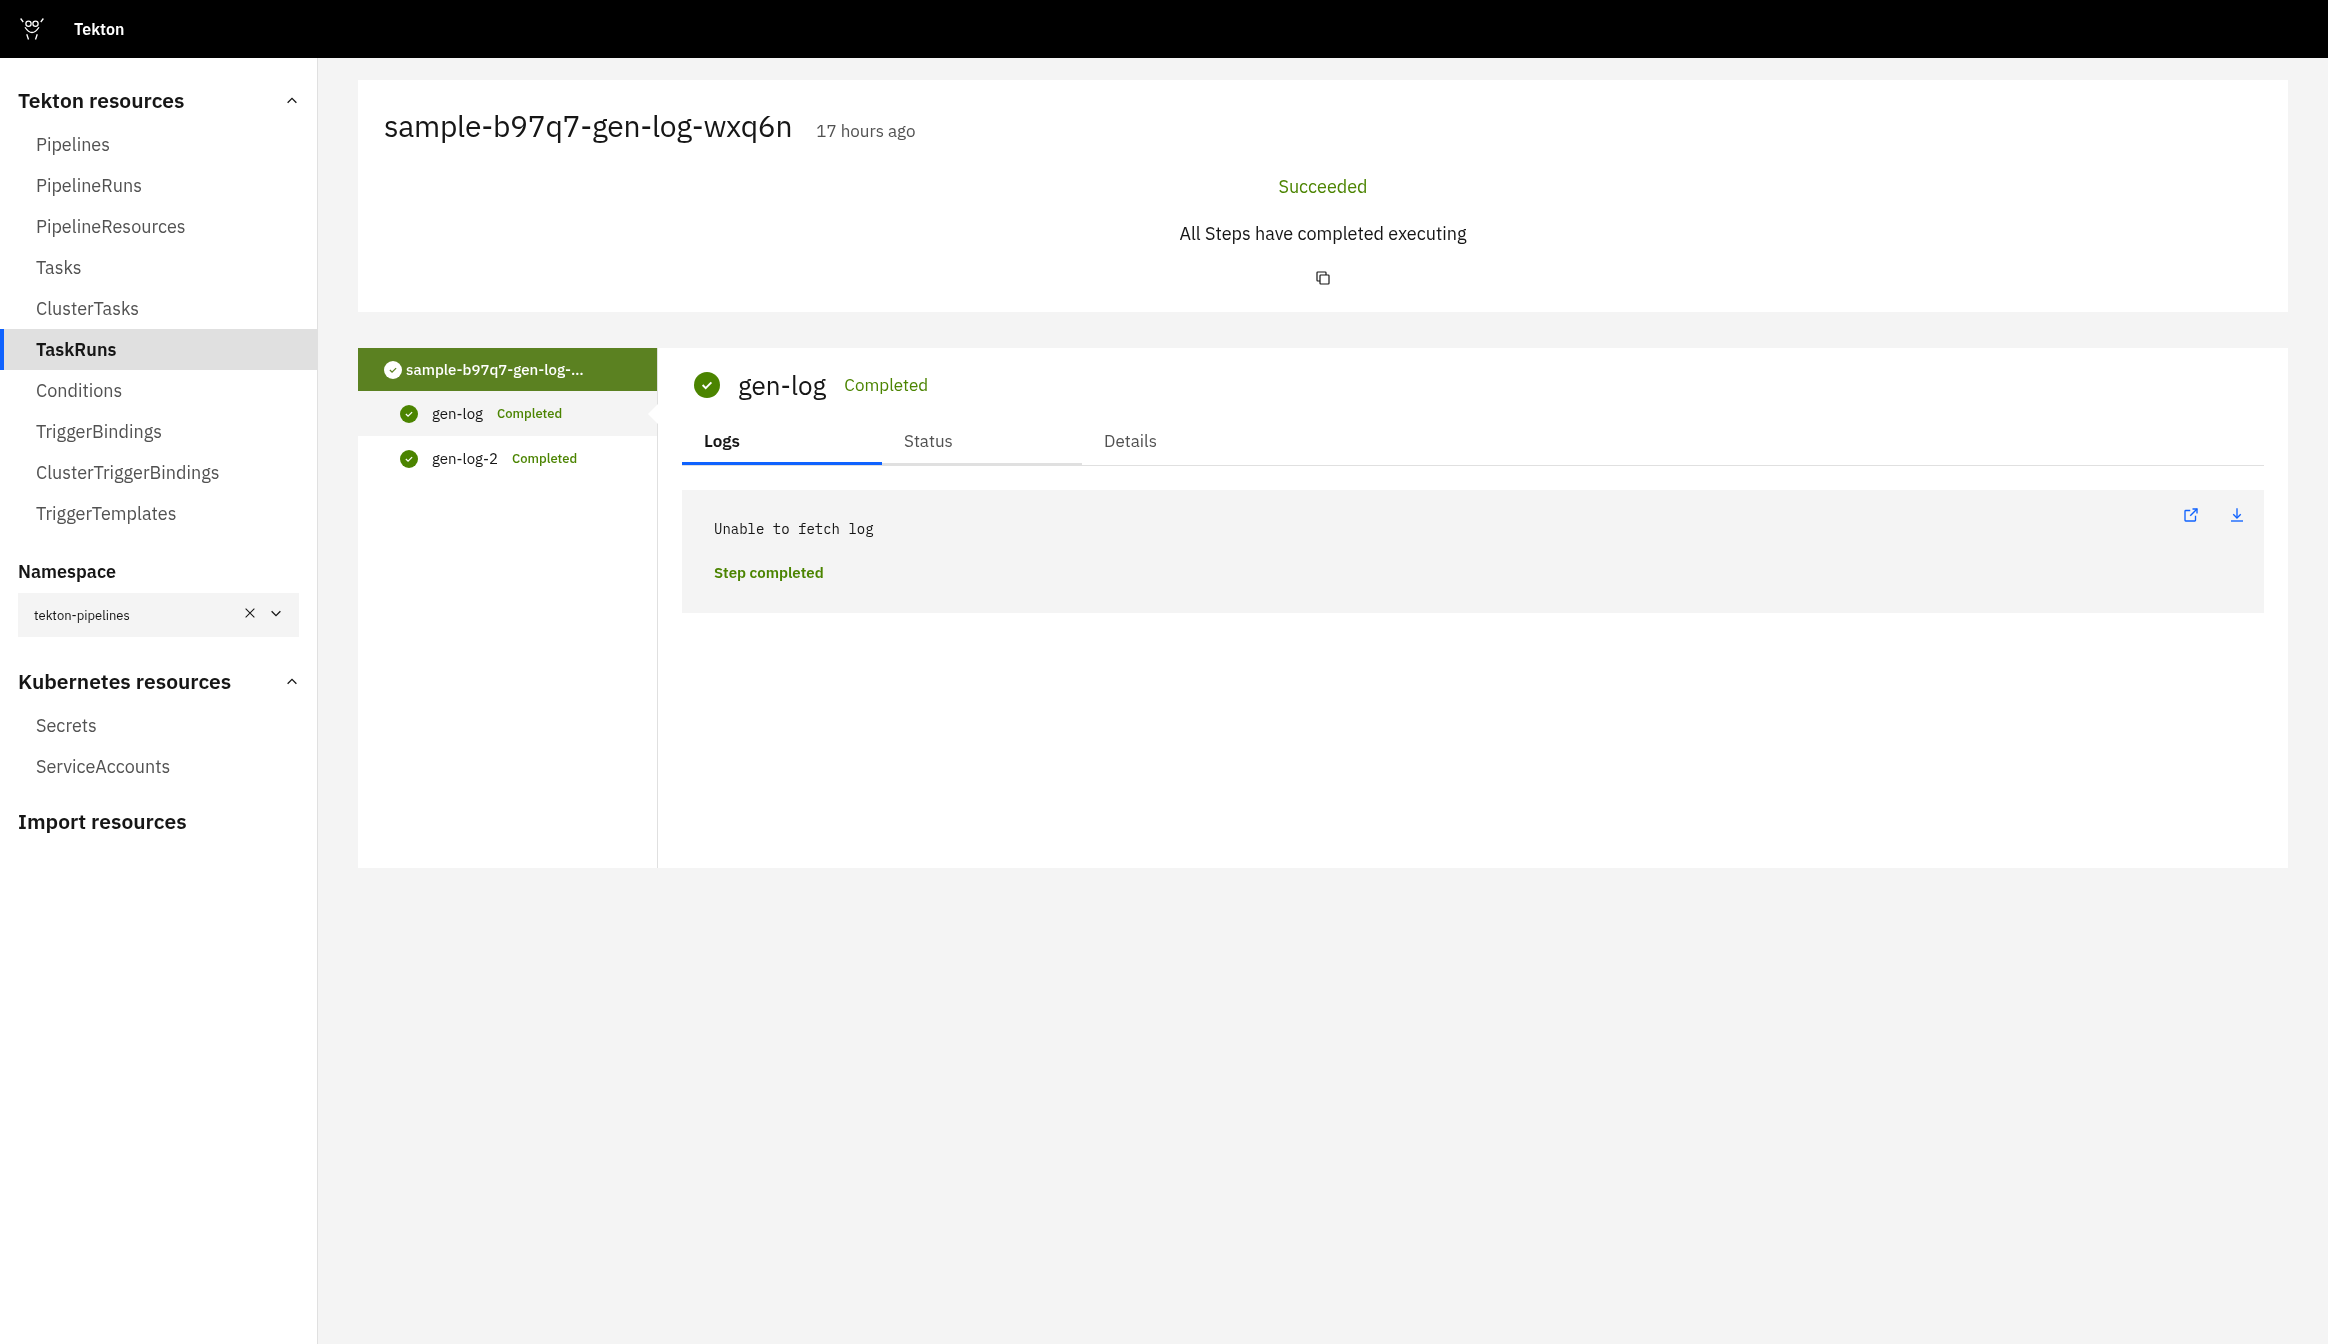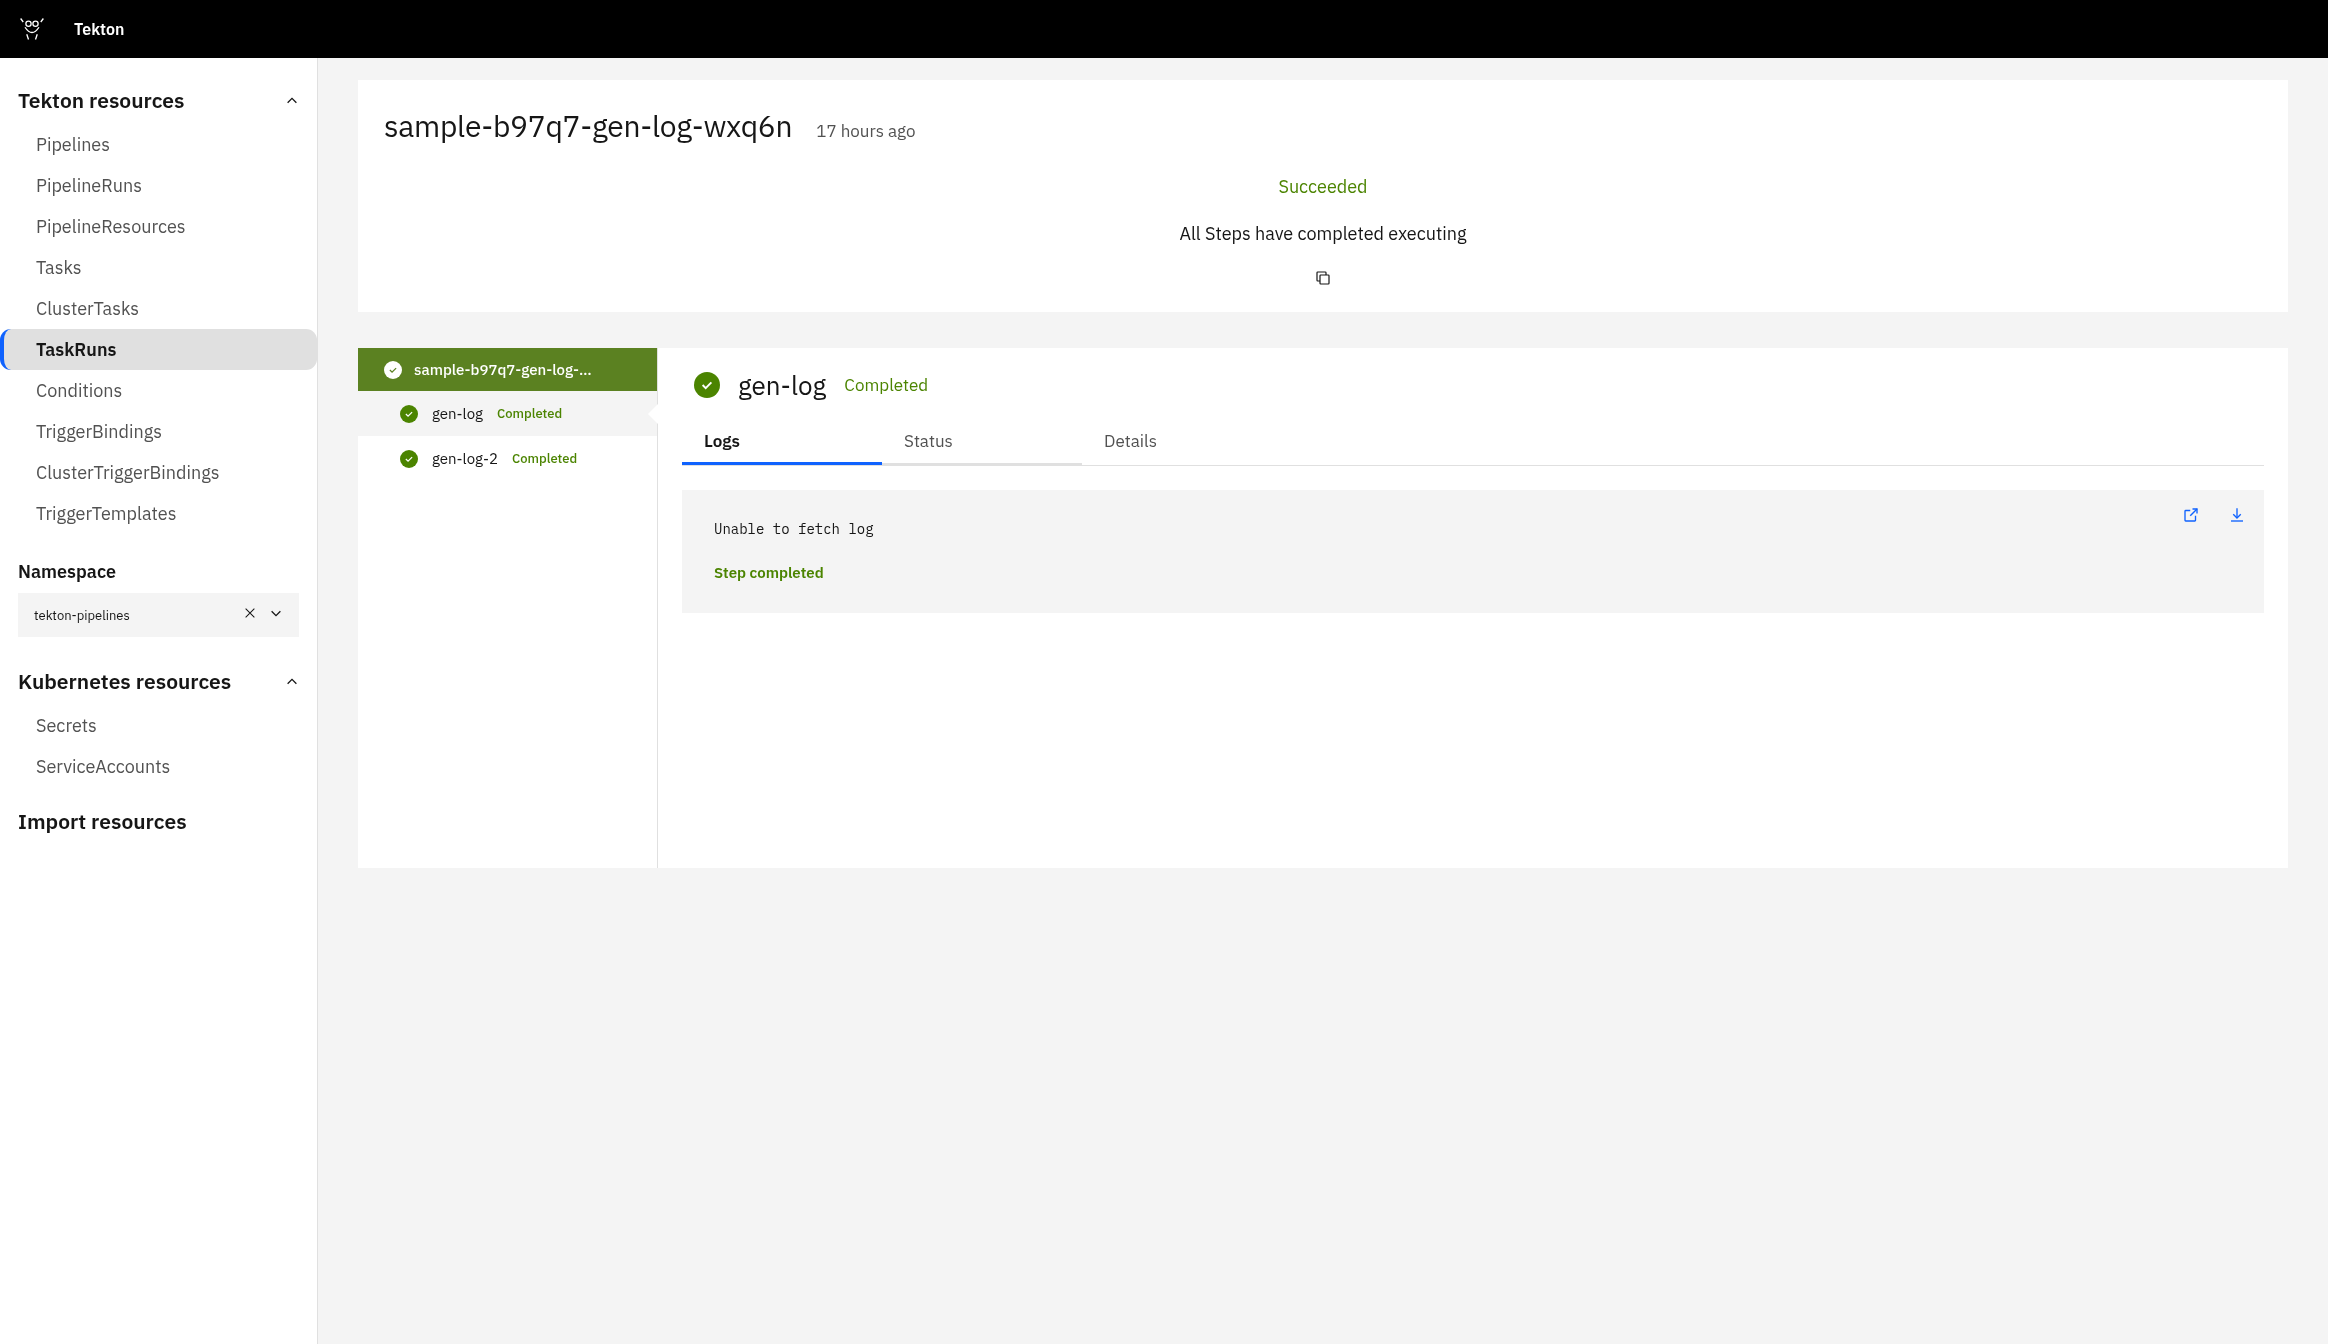--- a/index.html
+++ b/index.html
@@ -43,21 +43,20 @@
   font-size: 18px;
   color: #525252;
   cursor: pointer;
 }
 .nav-item.active {
   background: #e0e0e0;
   color: #161616;
   font-weight: 600;
   border-left: 4px solid #0f62fe;
   padding-left: 32px;
-  border-radius: 11px;
 }
 .namespace-label {
   padding: 16px 18px 10px;
   font-size: 18px;
   font-weight: 600;
 }
 .namespace-select {
   margin: 0 18px 20px;
   background: #f4f4f4;
   padding: 13px 16px;
@@ -85,21 +84,21 @@
   width: 300px;
   border-right: 1px solid #e0e0e0;
   min-height: 520px;
 }
 .task-header {
   background: #5b8121;
   color: #fff;
   padding: 12px 26px;
   display: flex;
   align-items: center;
-  gap: 12px;
+  gap: 4px;
   font-size: 15px;
   font-weight: 500;
   white-space: nowrap;
   overflow: hidden;
 }
 .step-item {
   padding: 13px 26px 13px 42px;
   display: flex;
   align-items: center;
   gap: 14px;

